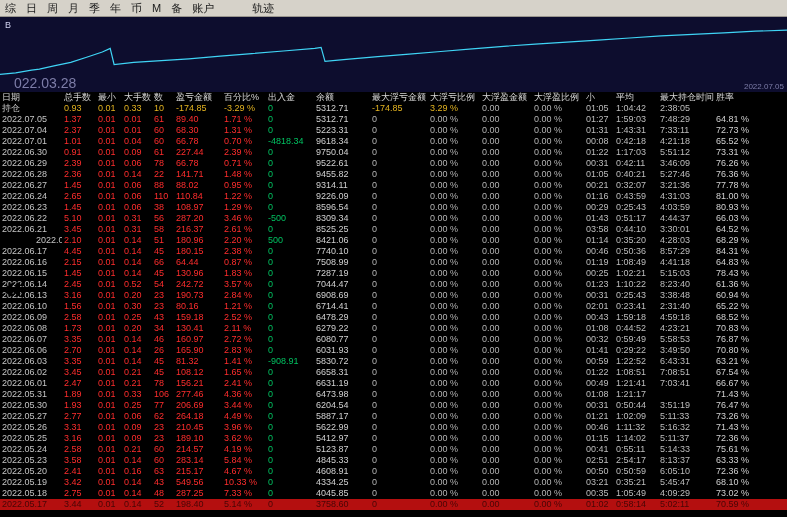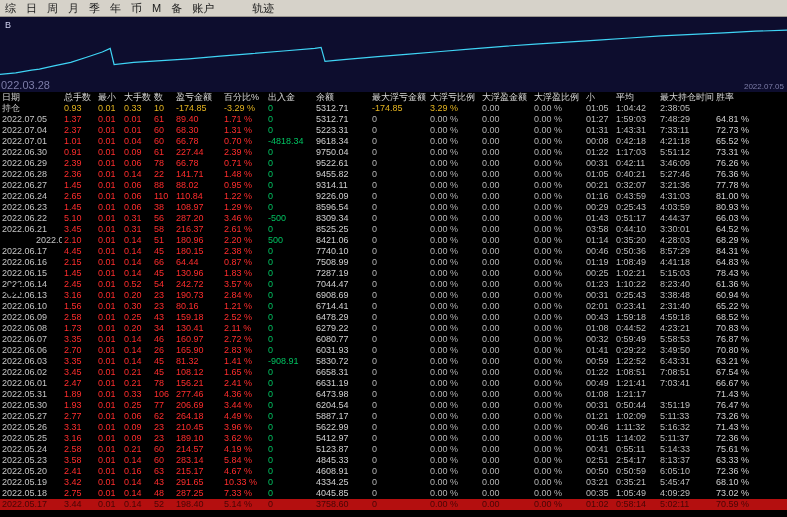--- a/index.html
+++ b/index.html
@@ -5,21 +5,21 @@
   html,body{margin:0;padding:0;}
   body{width:787px;height:517px;overflow:hidden;background:#000;font-family:"Liberation Sans",sans-serif;position:relative;}
   .app{position:relative;width:787px;height:517px;}
   .titlebar{height:16px;background:#14143a;color:#ffe400;font-size:11px;font-weight:bold;display:flex;justify-content:space-between;align-items:center;padding:0 3px;}
   .menubar{height:16px;background:#d6d2c9;border-bottom:1px solid #9a968e;display:flex;align-items:center;font-size:11px;color:#1c1c1c;}
   .menu-item{padding:0 5px;cursor:default;}
   .menu-item.gap{margin-left:28px;}
   .chart{position:relative;height:75px;background:#0d0d2e;}
   .chart svg{position:absolute;left:0;top:2px;width:787px;height:62px;display:block;}
   .corner{position:absolute;left:5px;top:3px;color:#cfd0ee;font-size:9px;}
-  .xl{position:absolute;left:1px;bottom:1px;color:#7d7da8;font-size:11px;}
+  .xl{position:absolute;left:1px;bottom:1px;color:#7d7da8;font-size:14px;padding-left:13px;}
   .xr{position:absolute;right:3px;bottom:1px;color:#7d7da8;font-size:8px;}
   .table{position:relative;background:#000;}
   .row{display:flex;height:11px;line-height:11px;font-size:9px;white-space:nowrap;}
   .cell{flex:0 0 auto;overflow:hidden;box-sizing:border-box;padding-left:2px;}
   .thead .cell{color:#d8d8d8;}
   .c-date{color:#c4c4c4;}
   .c-red{color:#ff2d2d;}
   .c-green{color:#00c060;}
   .c-bal{color:#d0d0d0;}
   .c-zero{color:#b4b4b4;}
@@ -729,21 +729,21 @@
           <span class="cell c-time" style="width: 44px;">0:50:59</span>
           <span class="cell c-time" style="width: 56px;">6:05:10</span>
           <span class="cell c-rate" style="width: 46px;">72.36 %</span>
         </div>
         <div class="row">
           <span class="cell c-date" style="width: 62px;">2022.05.19</span>
           <span class="cell c-red" style="width: 34px;">3.42</span>
           <span class="cell c-red" style="width: 26px;">0.01</span>
           <span class="cell c-red" style="width: 30px;">0.14</span>
           <span class="cell c-red" style="width: 22px;">43</span>
-          <span class="cell c-red" style="width: 48px;">291.65</span>
+          <span class="cell c-red" style="width: 48px;">549.56</span>
           <span class="cell c-red" style="width: 44px;">10.33 %</span>
           <span class="cell c-green" style="width: 48px;">0</span>
           <span class="cell c-bal" style="width: 56px;">4334.25</span>
           <span class="cell c-zero" style="width: 58px;">0</span>
           <span class="cell c-zero" style="width: 52px;">0.00 %</span>
           <span class="cell c-zero" style="width: 52px;">0.00</span>
           <span class="cell c-zero" style="width: 52px;">0.00 %</span>
           <span class="cell c-time" style="width: 30px;">03:21</span>
           <span class="cell c-time" style="width: 44px;">0:35:21</span>
           <span class="cell c-time" style="width: 56px;">5:45:47</span>

